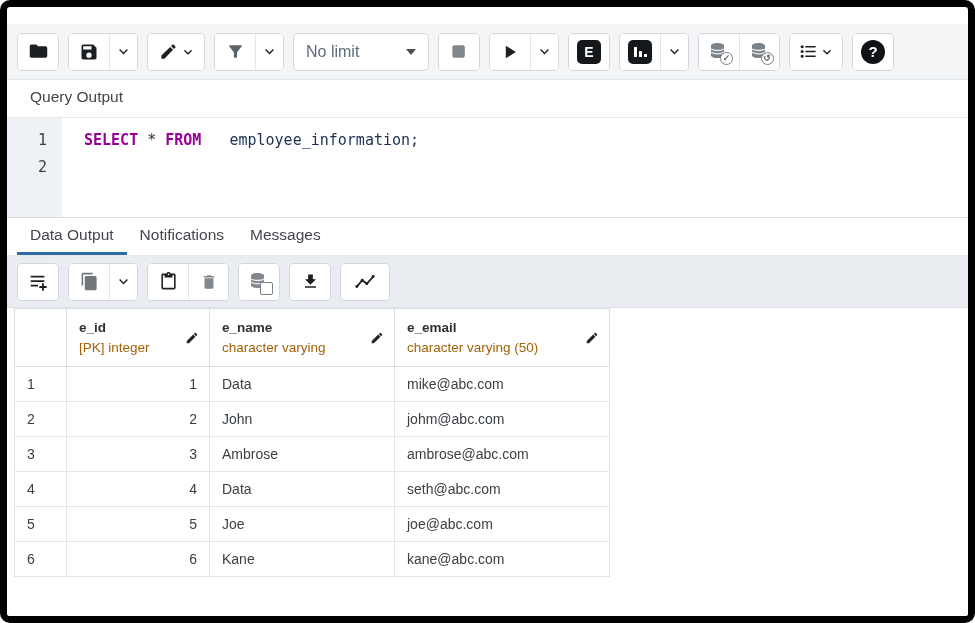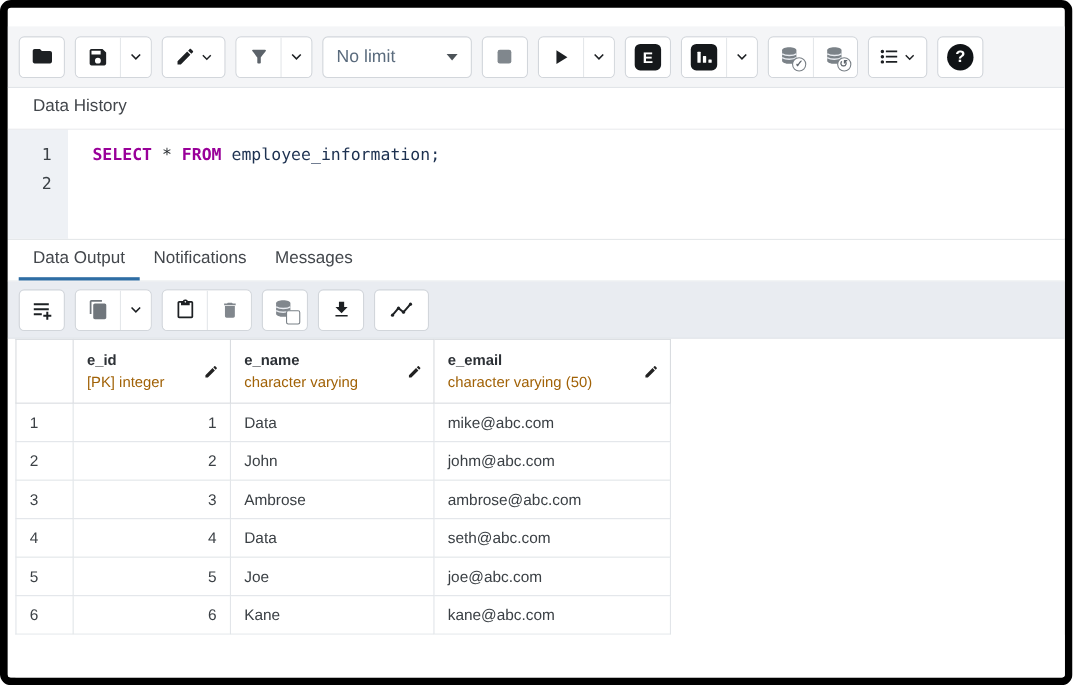--- a/index.html
+++ b/index.html
@@ -97,21 +97,21 @@
   }
   .gutter {
     width: 55px; background: var(--editor-gutter-bg, #eef1f5);
     padding-top: 9px; text-align: right;
   }
   .ln { height: 27px; line-height: 27px; padding-right: 15px; color: #3c4247; }
   .code { flex: 1; padding: 9px 0 0 22px; background: #fff; }
   .code-line { height: 27px; line-height: 27px; white-space: pre; }
   .tok-kw { color: var(--keyword-color, #990099); font-weight: bold; }
   .tok-op { color: #2b2f33; }
-  .tok-ident { color: var(--identifier-color, #1d3150); }
+  .tok-ident { color: var(--identifier-color, #1d3150); padding-left: 19px; }
 
   
   .results-toolbar {
     height: 52px; flex-shrink: 0;
     background: var(--results-toolbar-bg, #e9ecf1);
     border-bottom: 1px solid #dfe2e7;
     display: flex; align-items: center;
     padding: 0 10px; gap: 9px;
   }
 
@@ -308,21 +308,21 @@
 
     <div class="btn-group">
       <button class="btn">
         <span class="help-circle">?</span>
       </button>
     </div>
   </div>
 
   <div class="tabstrip">
     <div class="tab">
-      <span>Data History</span>
+      <span>Query Output</span>
     </div>
   </div>
 
   <div class="editor">
     <div class="gutter">
       <div class="ln">1</div>
       <div class="ln">2</div>
     </div>
     <div class="code">
       <div class="code-line"><span class="tok-kw">SELECT</span><span class="tok-op"> * </span><span class="tok-kw">FROM</span><span class="tok-ident"> employee_information;</span></div>

